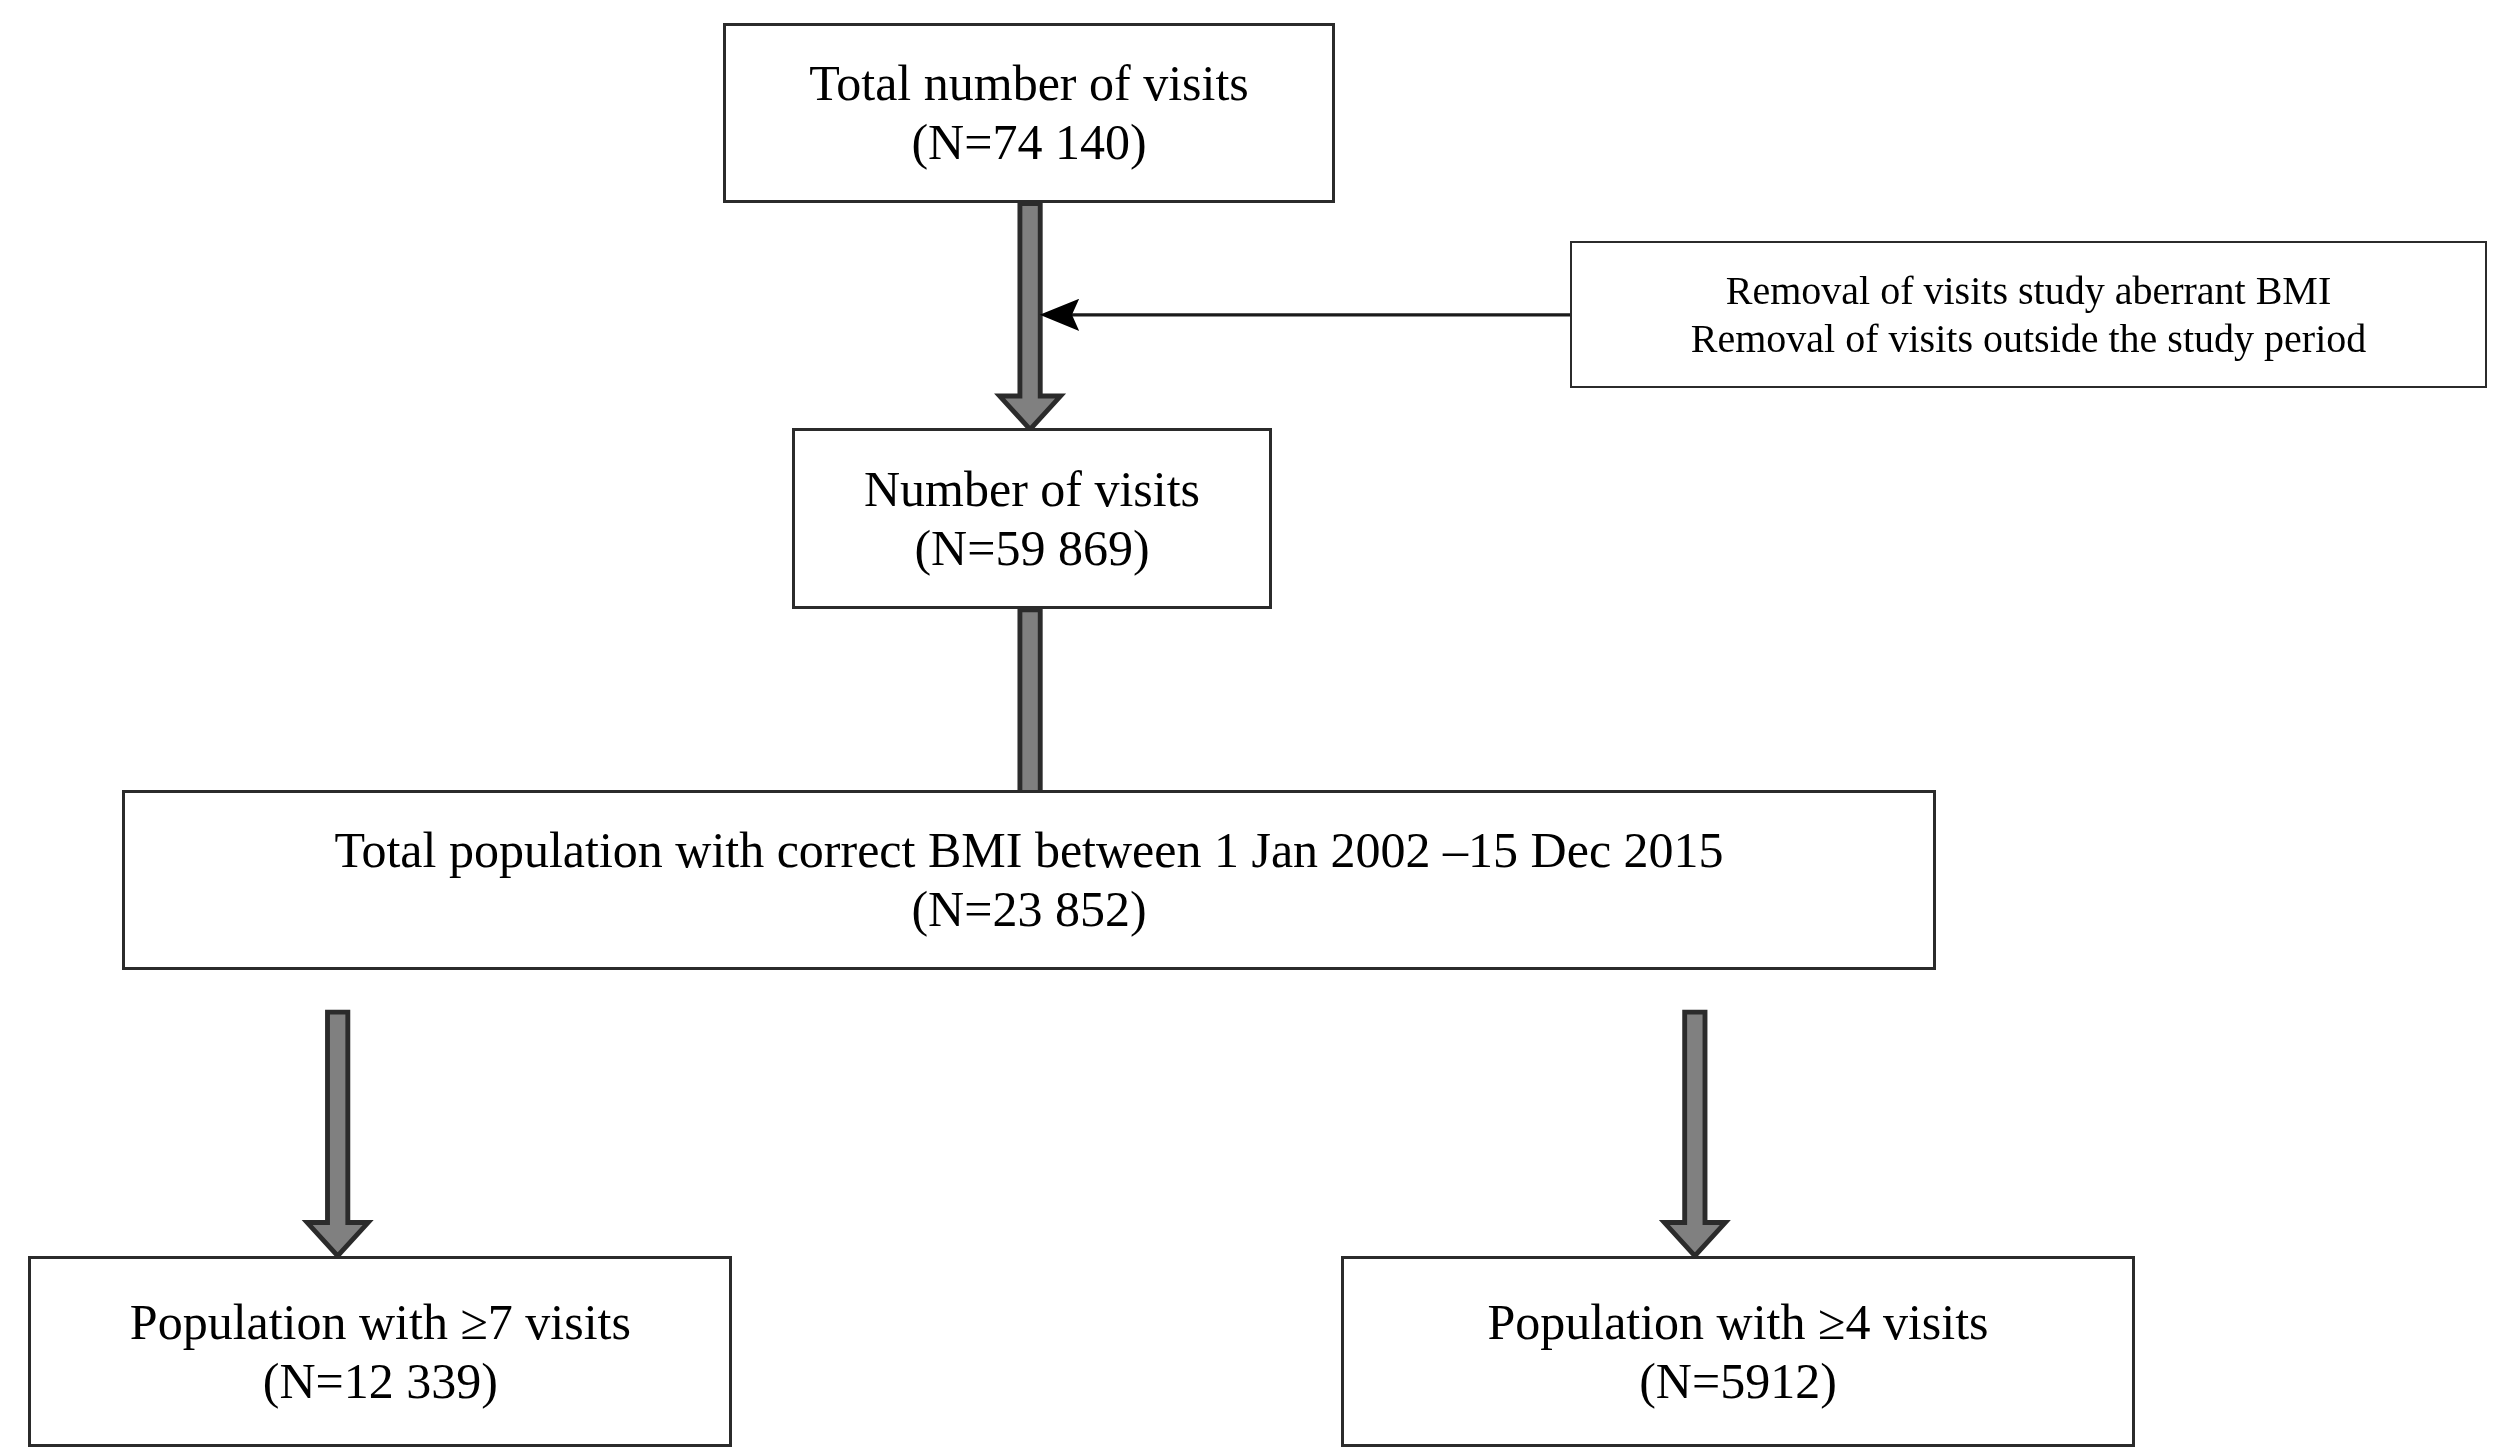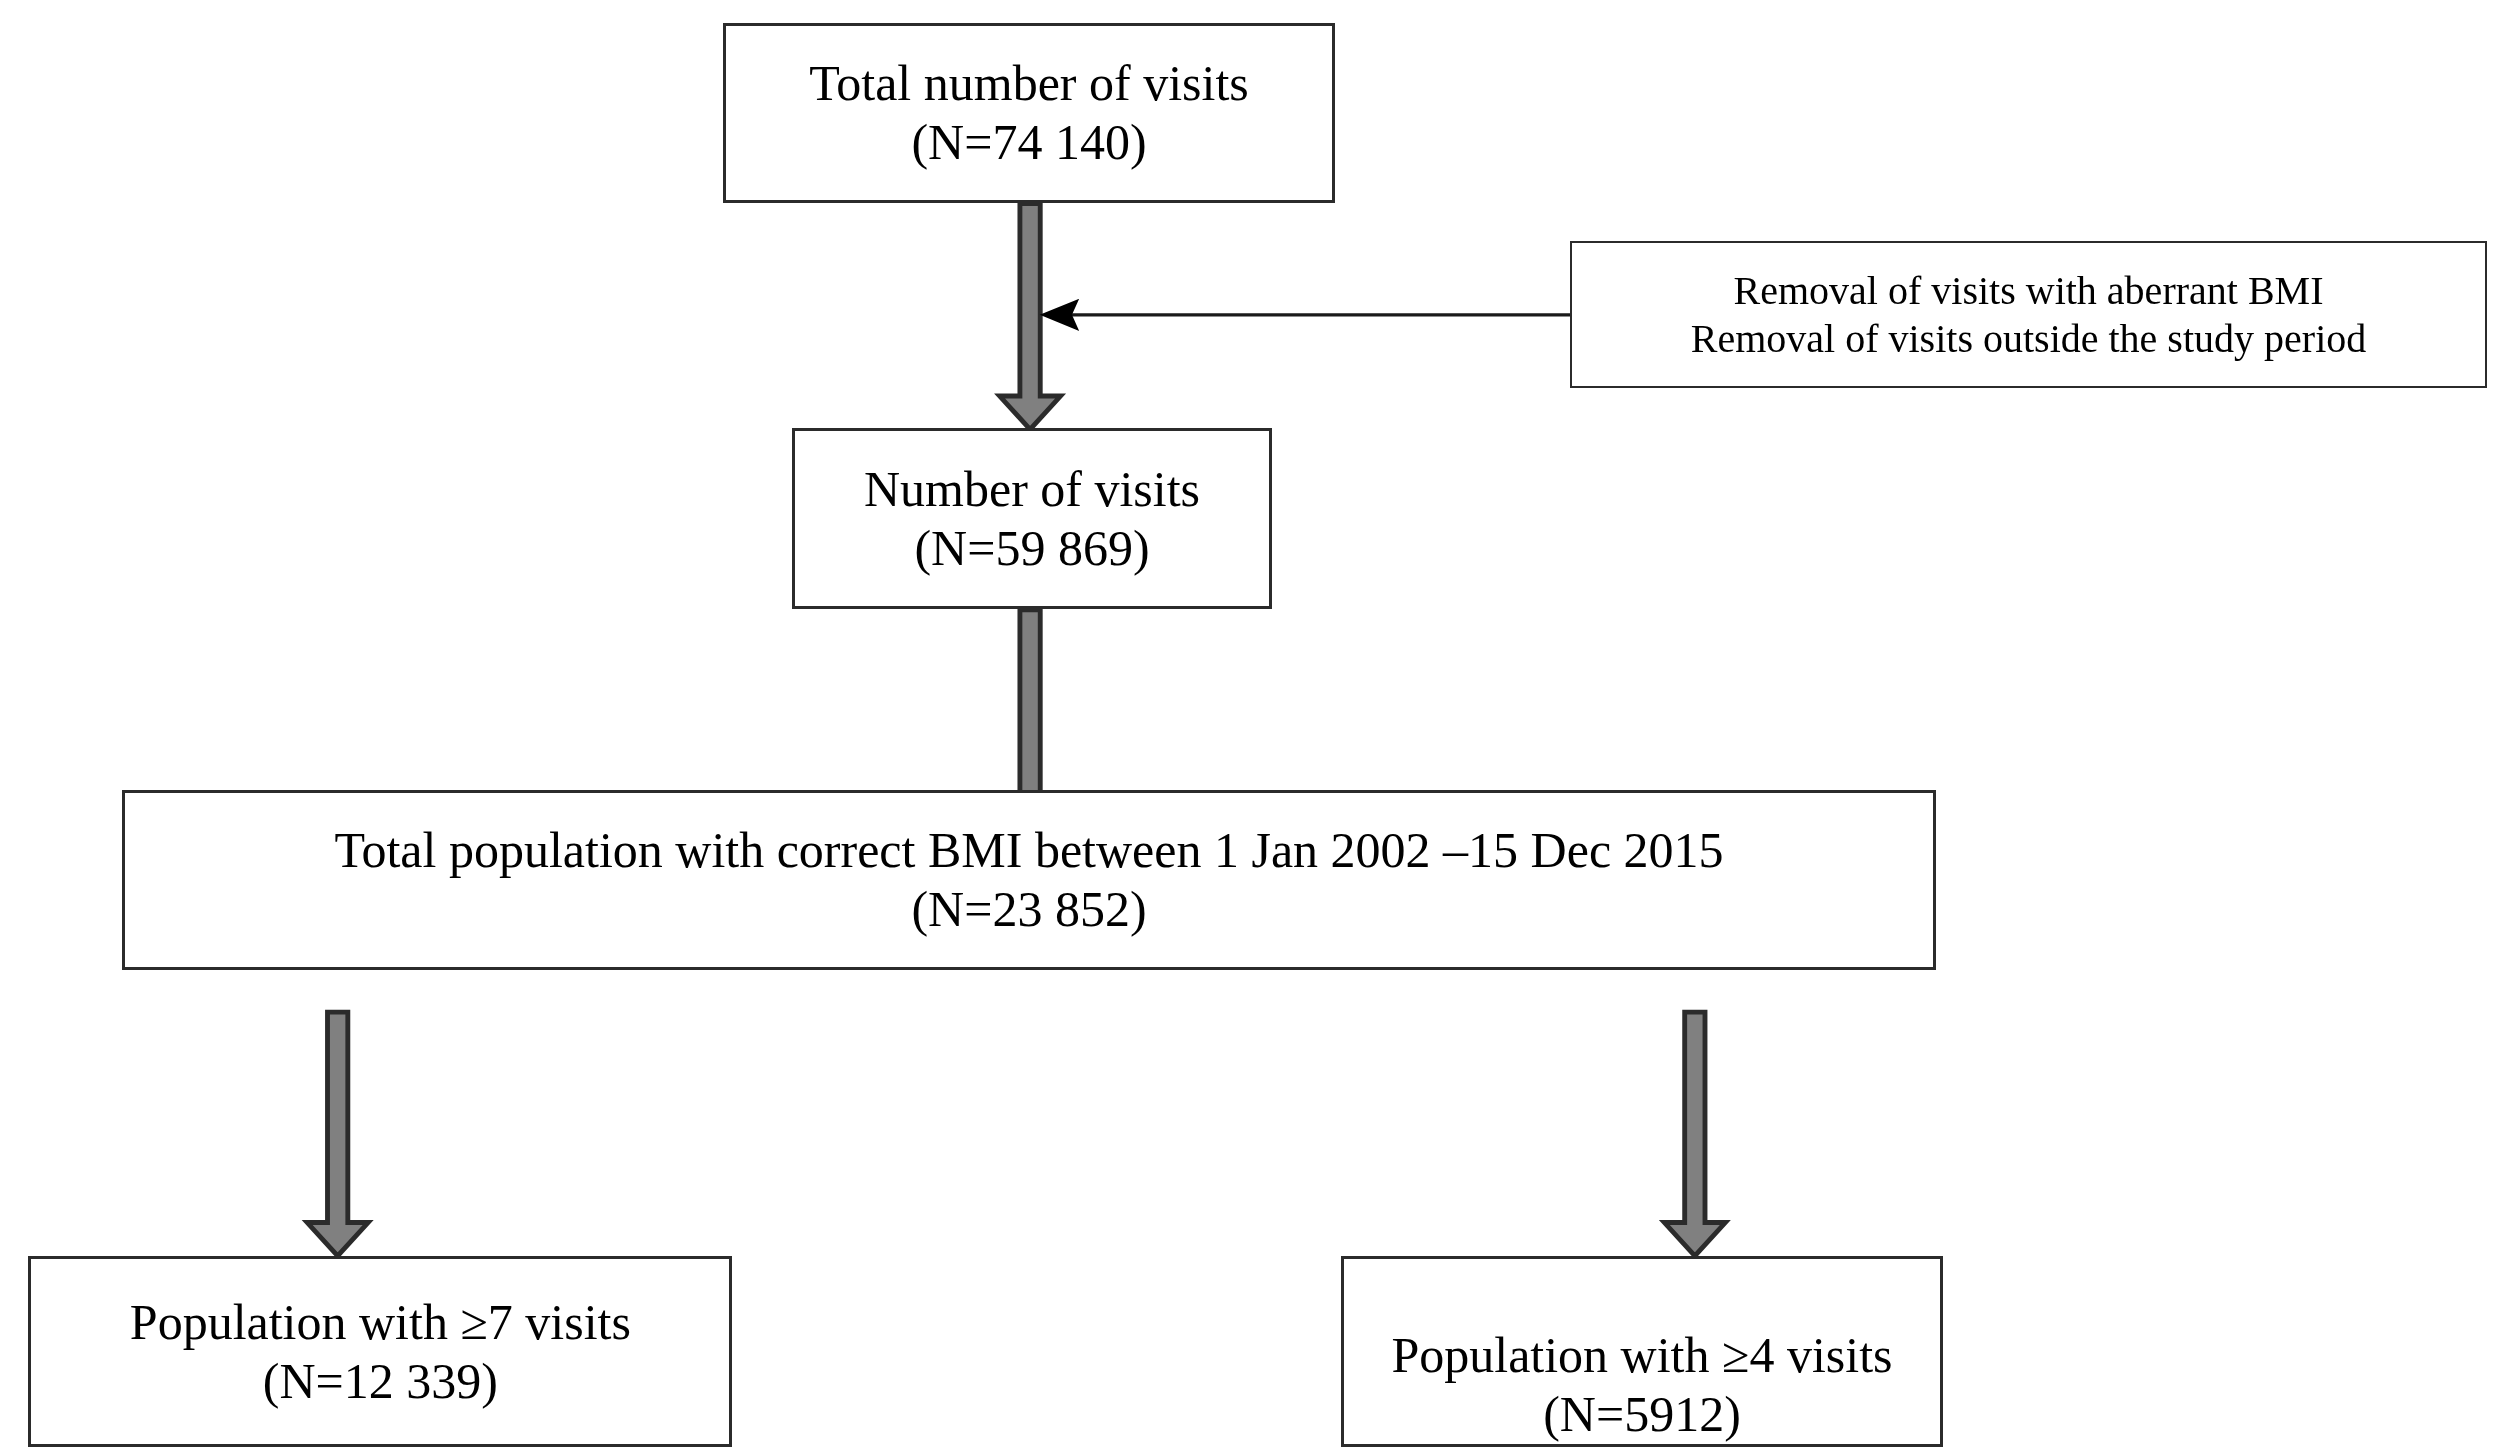--- a/index.html
+++ b/index.html
@@ -51,23 +51,22 @@
   }
   #box-total-population {
     left: 122px; top: 790px; width: 1814px; height: 180px;
     font-size: 50px;
   }
   #box-pop-2-visits {
     left: 28.4px; top: 1256px; width: 704px; height: 191px;
     font-size: 50px;
   }
   #box-pop-4-visits {
-    left: 1341px; top: 1256px; width: 602px; height: 191px;
+    left: 1341px; top: 1256px; width: 794px; height: 191px;
     font-size: 50px;
-    justify-content: flex-end;
   }
   
   #connectors {
     position: absolute;
     left: 0; top: 0;
     width: 2512px;
     height: 1452px;
     z-index: 1;
   }
 </style>
@@ -127,21 +126,21 @@
                Z" fill="#808080" stroke="#2b2b2b" stroke-width="6" stroke-linejoin="miter"></path>
     </g>
   </svg>
 
   <div class="flow-box" id="box-total-visits">
     <span class="line">Total number of visits</span>
     <span class="line">(N=74 140)</span>
   </div>
 
   <div class="flow-box" id="box-exclusions">
-    <span class="line">Removal of visits with aberrant BMI</span>
+    <span class="line">Removal of visits study aberrant BMI</span>
     <span class="line">Removal of visits outside the study period</span>
   </div>
 
   <div class="flow-box" id="box-number-visits">
     <span class="line">Number of visits</span>
     <span class="line">(N=59 869)</span>
   </div>
 
   <div class="flow-box" id="box-total-population">
     <span class="line">Total population with correct BMI between 1 Jan 2002 –15 Dec 2015</span>

